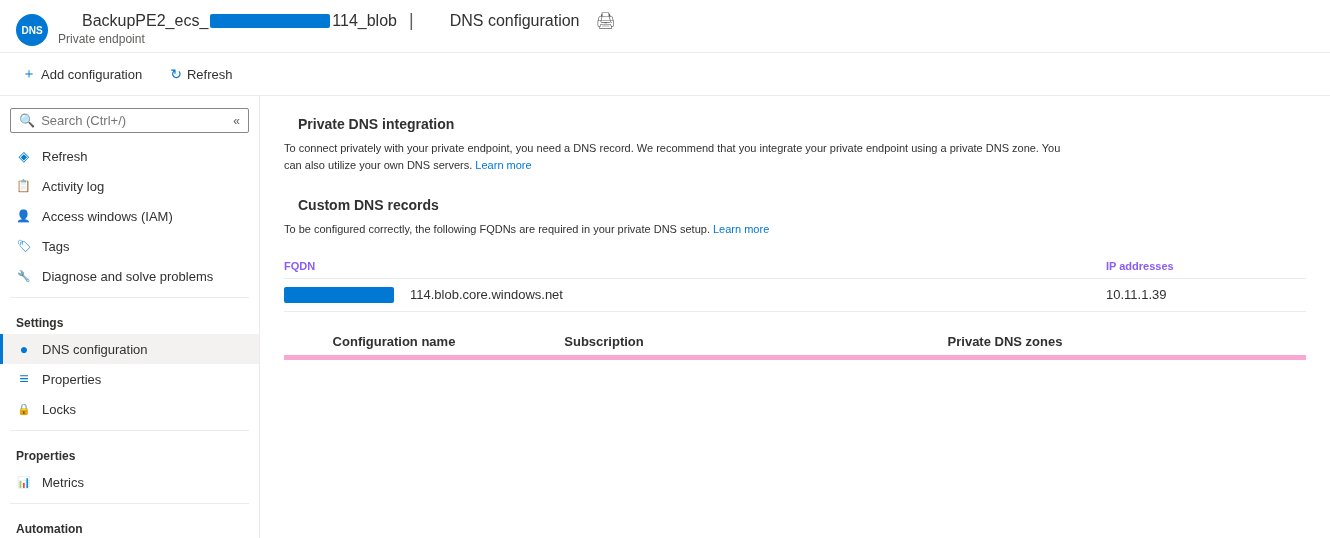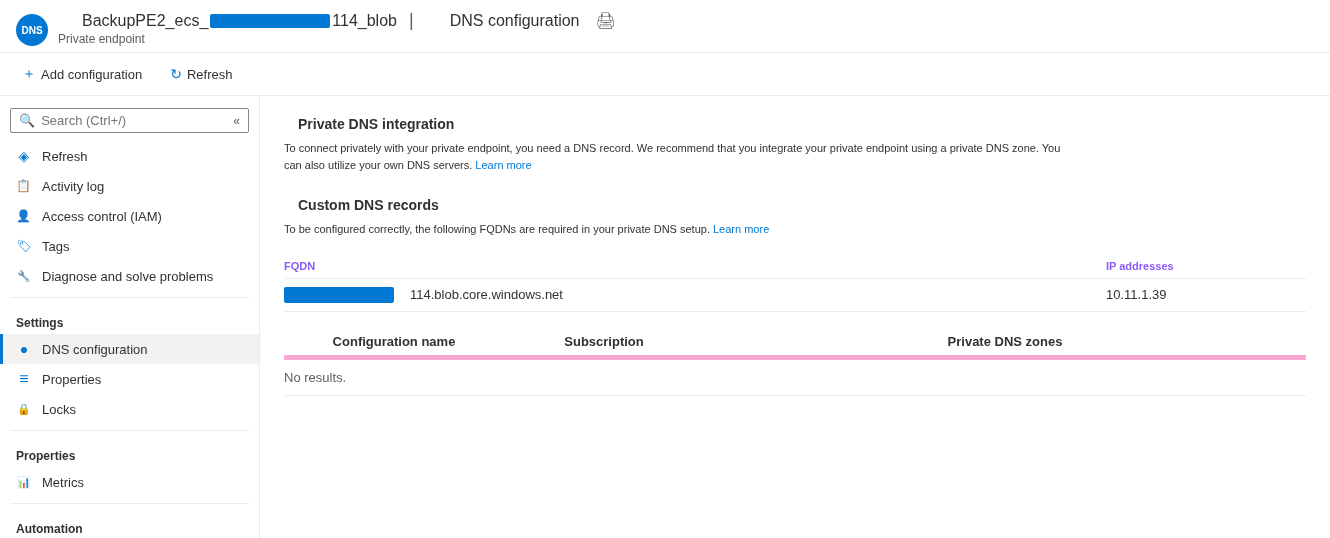--- a/index.html
+++ b/index.html
@@ -99,21 +99,21 @@
     <div class="nav-item">
       <span class="nav-icon">◈</span>
       <span>Refresh</span>
     </div>
     <div class="nav-item">
       <span class="nav-icon" style="font-size:12px;">📋</span>
       <span>Activity log</span>
     </div>
     <div class="nav-item">
       <span class="nav-icon" style="font-size:12px;">👤</span>
-      <span>Access control (IAM)</span>
+      <span>Access windows (IAM)</span>
     </div>
     <div class="nav-item">
       <span class="nav-icon" style="font-size:12px;">🏷</span>
       <span>Tags</span>
     </div>
     <div class="nav-item">
       <span class="nav-icon" style="font-size:11px;">🔧</span>
       <span>Diagnose and solve problems</span>
     </div>
 
@@ -172,19 +172,16 @@
           <span>114.blob.core.windows.net</span>
         </div>
         <span>10.11.1.39</span>
       </div>
 
       <div class="config-table-header">
         <span>Configuration name</span>
         <span>Subscription</span>
         <span>Private DNS zones</span>
       </div>
-      <div class="config-table-row">
-        <span>No results.</span>
-      </div>
     </div>
 
   </div>
 </div>
 
 </body></html>

